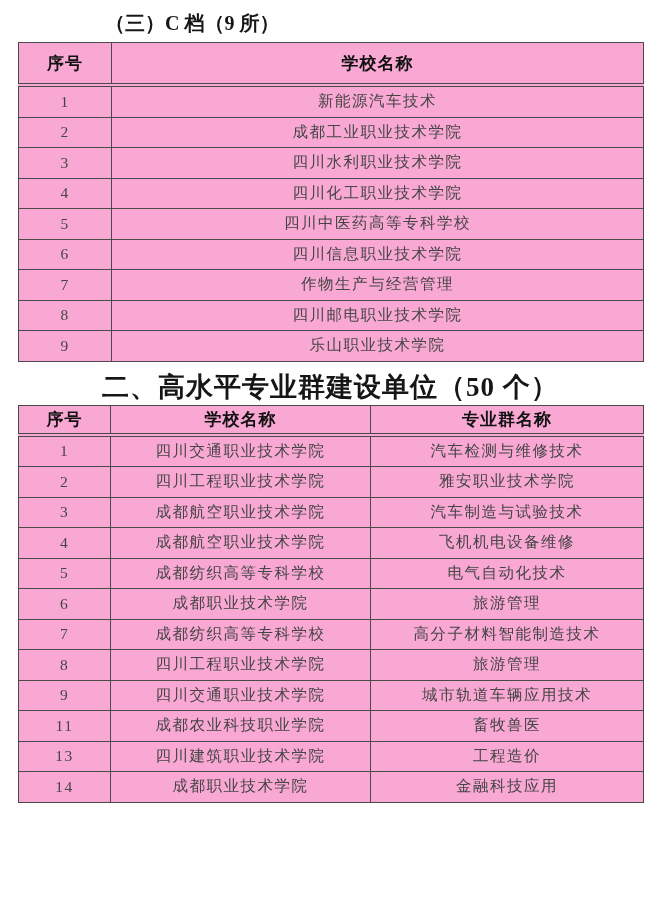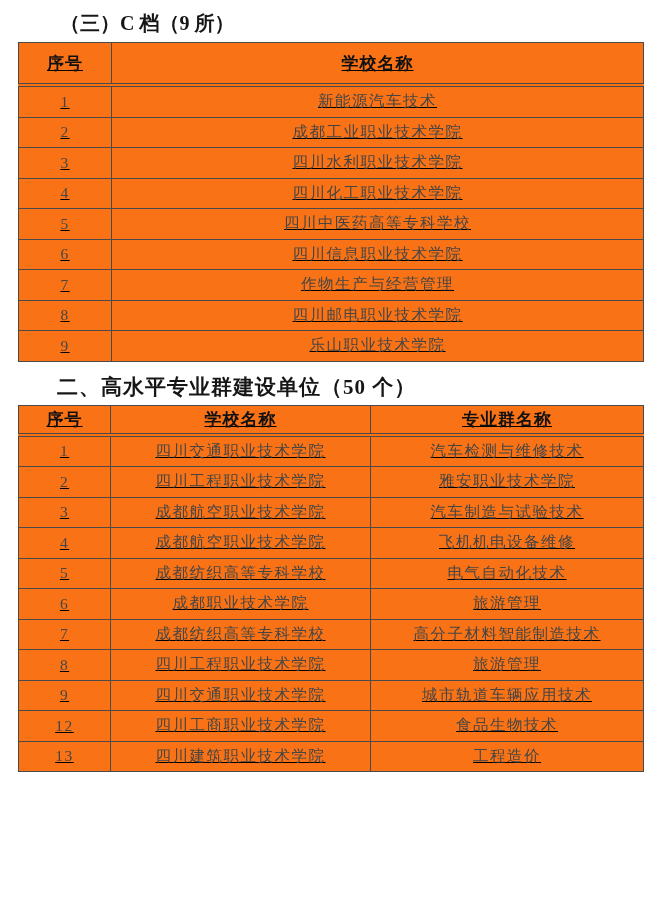--- a/index.html
+++ b/index.html
@@ -16,43 +16,43 @@
   .doc {
     position: relative;
     width: 654px;
     height: 919px;
   }
   .h {
     font-weight: bold;
     color: var(--ink, #161616);
     font-family: "Liberation Serif", serif;
     white-space: nowrap;
+    margin-left: 45px;
   }
   .c-heading {
     font-size: 20px;
     line-height: 26px;
     padding: 10px 0 0 60px;
   }
   .sec2-heading {
-    font-size: 21px;
+    font-size: 27px;
     line-height: 28px;
     padding: 11px 0 0 57px;
     letter-spacing: 1px;
   }
   .a-heading {
     font-size: 20px;
     line-height: 27px;
     padding: 14px 0 0 63px;
   }
   table {
     border-collapse: collapse;
     table-layout: fixed;
     width: 625px;
-    background: #f97316;
-    text-decoration: underline;
+    background: #f9a8d4;
   }
   #table-c { margin: 6px 0 0 18px; }
   #table-a { margin: 4px 0 0 18px; }
   th, td {
     border: 1.5px solid var(--line, #4a4a4a);
     padding: 0;
     text-align: center;
     overflow: hidden;
     white-space: nowrap;
   }
@@ -188,25 +188,30 @@
           <td>8</td>
           <td>四川工程职业技术学院</td>
           <td>旅游管理</td>
         </tr>
         <tr>
           <td>9</td>
           <td>四川交通职业技术学院</td>
           <td>城市轨道车辆应用技术</td>
         </tr>
         <tr>
-          <td>12</td>
-          <td>四川工商职业技术学院</td>
-          <td>食品生物技术</td>
+          <td>11</td>
+          <td>成都农业科技职业学院</td>
+          <td>畜牧兽医</td>
         </tr>
         <tr>
           <td>13</td>
           <td>四川建筑职业技术学院</td>
           <td>工程造价</td>
         </tr>
+        <tr>
+          <td>14</td>
+          <td>成都职业技术学院</td>
+          <td>金融科技应用</td>
+        </tr>
       </tbody>
   </table>
 
 </div>
 
 </body></html>

